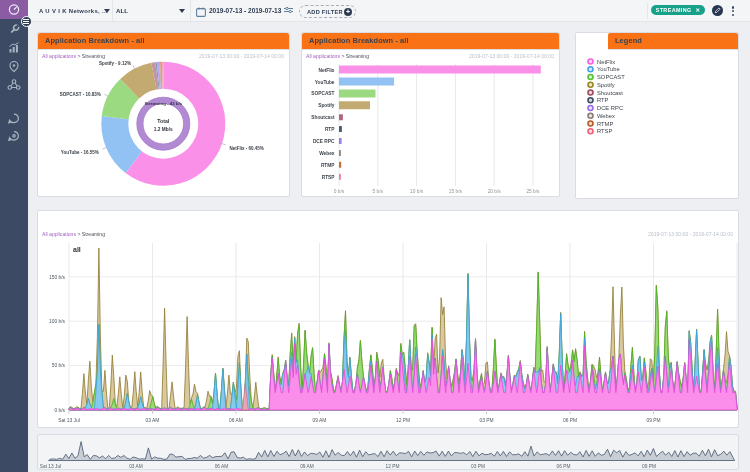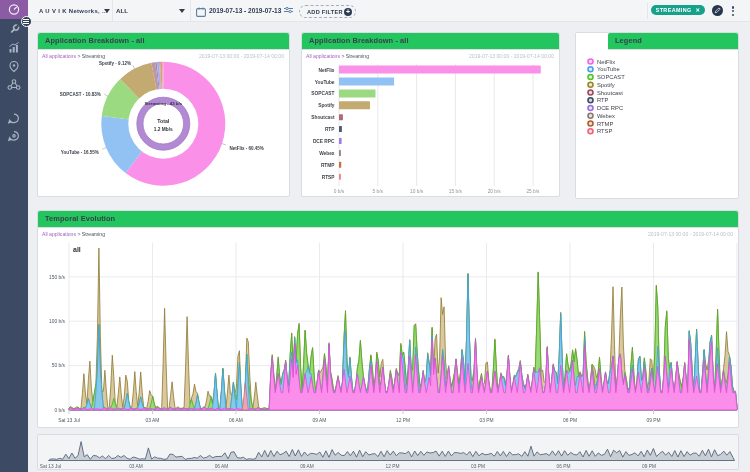--- a/index.html
+++ b/index.html
@@ -18,21 +18,21 @@
 .vsep { position:absolute; top:0; width:1px; height:22px; background:#e4e6ea; }
 .caret { position:absolute; width:0; height:0; border-left:3px solid transparent; border-right:3px solid transparent; border-top:4px solid #2e3b52; top:9px; }
 #addfilter { position:absolute; left:271px; top:4.5px; width:57px; height:13.5px; border:1px dashed #a7aeb9; border-radius:8px; }
 #addfilter span { position:absolute; left:7px; top:0; line-height:13px; font-size:5.6px; font-weight:bold; color:#2e3b52; letter-spacing:0.3px; }
 #addfilter .plus { position:absolute; right:3px; top:2.2px; width:8px; height:8px; border-radius:50%; background:#2e3b52; color:#fff; font-size:7px; line-height:8px; text-align:center; font-weight:bold; }
 #stpill { position:absolute; left:623px; top:5px; width:54px; height:10px; border-radius:5px; background:#16a28a; color:#fff; font-size:5.4px; font-weight:bold; letter-spacing:0.4px; text-align:center; line-height:10px; }
 #dots { position:absolute; left:704px; top:6.3px; width:3px; height:12px; }
 #dots div { width:2.3px; height:2.3px; border-radius:50%; background:#3a4a63; margin-bottom:1.4px; }
 
 .card { position:absolute; background:#fff; border:1px solid #d9dce2; border-radius:2px; }
-.chead { height:16.5px; background:#22c55e; border-bottom:1px solid #dcdfe4; line-height:16px; padding-left:7px;
+.chead { height:16.5px; background:#f97316; border-bottom:1px solid #dcdfe4; line-height:16px; padding-left:7px;
   font-size:7.4px; font-weight:bold; color:#3b414d; letter-spacing:0.1px; border-radius:2px 2px 0 0; }
 .bc { position:absolute; left:4px; top:20px; font-size:5.1px; color:#4a4f57; }
 .bc .lnk { color:#a25fc2; }
 .dater { position:absolute; right:5px; top:20px; font-size:5.1px; color:#b9bfc8; }
 #ovcard { background:#f3f4f6; }
 </style>
 </head>
 <body>
 
 <div class="card" style="left:37px; top:32px; width:253px; height:165px;">
@@ -42,21 +42,20 @@
 </div>
 <div class="card" style="left:301px; top:32px; width:259px; height:165px;">
   <div class="chead">Application Breakdown - all</div>
   <div class="bc"><span class="lnk">All applications</span> &gt; Streaming</div>
   <div class="dater">2019-07-13 00:00 - 2019-07-14 00:00</div>
 </div>
 <div class="card" style="left:575px; top:32px; width:164px; height:167px;padding-left:32px;">
   <div class="chead">Legend</div>
 </div>
 <div class="card" style="left:37px; top:210px; width:702px; height:218px;">
-  <div class="chead">Temporal Evolution</div>
   <div class="bc"><span class="lnk">All applications</span> &gt; Streaming</div>
   <div class="dater">2019-07-13 00:00 - 2019-07-14 00:00</div>
 </div>
 <div class="card" id="ovcard" style="left:37px; top:434px; width:702px; height:36px;"></div>
 
 <svg width="750" height="472" style="position:absolute;left:0;top:0" font-family="Liberation Sans, sans-serif">
     <path d="M163.30,123.70 L163.30,61.70 A62.0,62.0 0 1 1 125.55,172.88 Z" fill="#fb90e9"></path>
     <path d="M163.30,123.70 L125.55,172.88 A62.0,62.0 0 0 1 101.77,116.08 Z" fill="#92c2f4"></path>
     <path d="M163.30,123.70 L101.77,116.08 A62.0,62.0 0 0 1 120.25,79.08 Z" fill="#9cda82"></path>
     <path d="M163.30,123.70 L120.25,79.08 A62.0,62.0 0 0 1 151.31,62.87 Z" fill="#c3aa70"></path>

